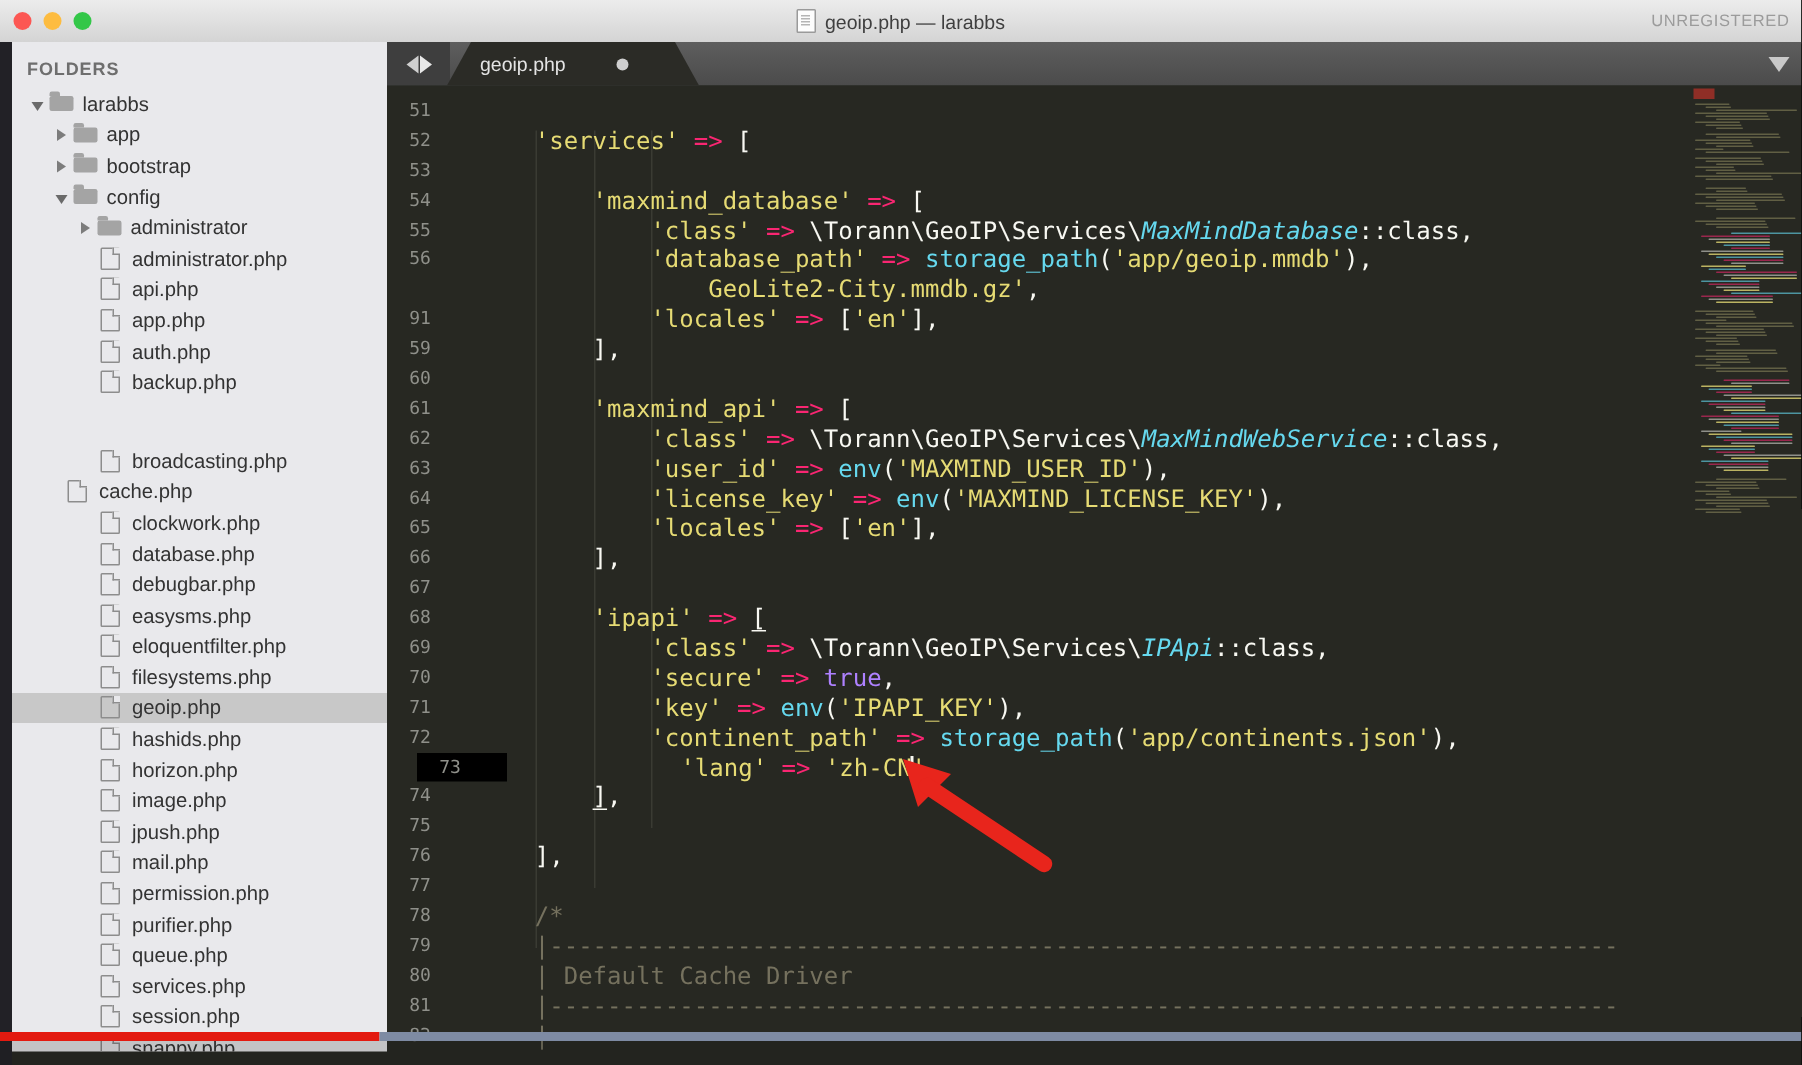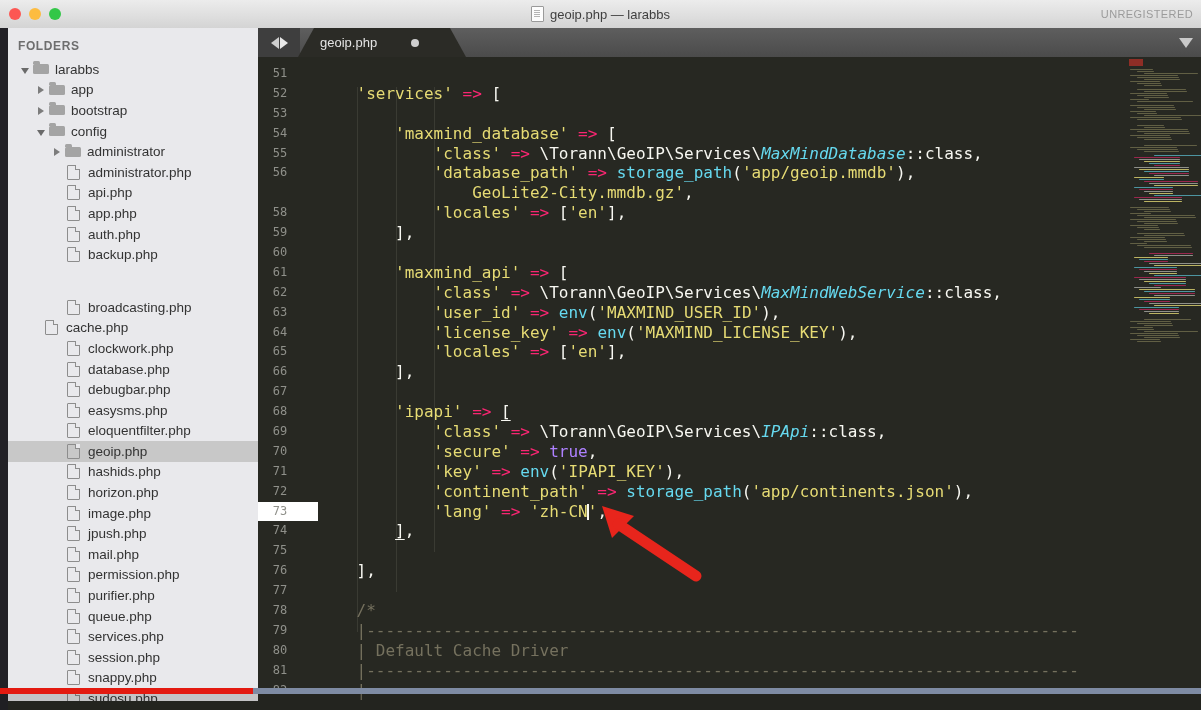--- a/index.html
+++ b/index.html
@@ -67,21 +67,21 @@
   .tab-overflow{position:absolute;right:8px;top:10px;width:0;height:0;
     border-top:10px solid #c9c9c9;border-left:7px solid transparent;border-right:7px solid transparent;}
 
   
   .code-area{position:relative;width:943px;height:653px;background:var(--editor-bg);
     overflow:hidden;font-family:"DejaVu Sans Mono",monospace;font-size:16px;}
   .rows{position:absolute;left:0;top:7px;width:100%;}
   .code-row{display:flex;height:19.9px;line-height:19.9px;white-space:pre;}
   .ln{flex:0 0 44px;text-align:center;padding-right:16px;color:var(--line-number);
     font-size:12px;}
-  .code-row.cur .ln{background:#ffffff;}
+  .code-row.cur .ln{background:#000000;margin-left:20px;}
   .ct{flex:1;}
   .tk-p{color:var(--plain);}
   .tk-s{color:var(--string);}
   .tk-o{color:var(--operator);}
   .tk-f{color:var(--function);}
   .tk-i{color:var(--class-italic);font-style:italic;}
   .tk-k{color:var(--constant);}
   .tk-c{color:var(--comment);}
   .tk-u{color:var(--plain);text-decoration:underline;text-underline-offset:3px;}
   .caret{display:inline-block;width:2px;height:16px;background:#f8f8f2;
@@ -202,20 +202,25 @@
         <div class="tree-item" style="padding-left: 42px;">
           <span class="tw"></span>
           <span class="ico-file"></span>
           <span>easysms.php</span>
         </div>
         <div class="tree-item" style="padding-left: 42px;">
           <span class="tw"></span>
           <span class="ico-file"></span>
           <span>eloquentfilter.php</span>
         </div>
+        <div class="tree-item" style="padding-left: 42px;">
+          <span class="tw"></span>
+          <span class="ico-file"></span>
+          <span>filesystems.php</span>
+        </div>
         <div class="tree-item selected" style="padding-left: 42px;">
           <span class="tw"></span>
           <span class="ico-file"></span>
           <span>geoip.php</span>
         </div>
         <div class="tree-item" style="padding-left: 42px;">
           <span class="tw"></span>
           <span class="ico-file"></span>
           <span>hashids.php</span>
         </div>
@@ -300,21 +305,21 @@
       <div class="indent-guide" style="left:138px;height:505px;"></div>
       <div class="indent-guide" style="left:176px;height:465px;"></div>
       <div class="rows" id="rows">
           <div class="code-row"><span class="ln">51</span><span class="ct"></span></div>
           <div class="code-row"><span class="ln">52</span><span class="ct"><span class="tk-p">    </span><span class="tk-s">'services'</span><span class="tk-p"> </span><span class="tk-o">=&gt;</span><span class="tk-p"> [</span></span></div>
           <div class="code-row"><span class="ln">53</span><span class="ct"></span></div>
           <div class="code-row"><span class="ln">54</span><span class="ct"><span class="tk-p">        </span><span class="tk-s">'maxmind_database'</span><span class="tk-p"> </span><span class="tk-o">=&gt;</span><span class="tk-p"> [</span></span></div>
           <div class="code-row"><span class="ln">55</span><span class="ct"><span class="tk-p">            </span><span class="tk-s">'class'</span><span class="tk-p"> </span><span class="tk-o">=&gt;</span><span class="tk-p"> \Torann\GeoIP\Services\</span><span class="tk-i">MaxMindDatabase</span><span class="tk-p">::class,</span></span></div>
           <div class="code-row"><span class="ln">56</span><span class="ct"><span class="tk-p">            </span><span class="tk-s">'database_path'</span><span class="tk-p"> </span><span class="tk-o">=&gt;</span><span class="tk-p"> </span><span class="tk-f">storage_path</span><span class="tk-p">(</span><span class="tk-s">'app/geoip.mmdb'</span><span class="tk-p">),</span></span></div>
           <div class="code-row"><span class="ln"></span><span class="ct"><span class="tk-p">                </span><span class="tk-s">GeoLite2-City.mmdb.gz'</span><span class="tk-p">,</span></span></div>
-          <div class="code-row"><span class="ln">58</span><span class="ct"><span class="tk-p">            </span><span class="tk-s">'locales'</span><span class="tk-p"> </span><span class="tk-o">=&gt;</span><span class="tk-p"> [</span><span class="tk-s">'en'</span><span class="tk-p">],</span></span></div>
+          <div class="code-row"><span class="ln">91</span><span class="ct"><span class="tk-p">            </span><span class="tk-s">'locales'</span><span class="tk-p"> </span><span class="tk-o">=&gt;</span><span class="tk-p"> [</span><span class="tk-s">'en'</span><span class="tk-p">],</span></span></div>
           <div class="code-row"><span class="ln">59</span><span class="ct"><span class="tk-p">        ],</span></span></div>
           <div class="code-row"><span class="ln">60</span><span class="ct"></span></div>
           <div class="code-row"><span class="ln">61</span><span class="ct"><span class="tk-p">        </span><span class="tk-s">'maxmind_api'</span><span class="tk-p"> </span><span class="tk-o">=&gt;</span><span class="tk-p"> [</span></span></div>
           <div class="code-row"><span class="ln">62</span><span class="ct"><span class="tk-p">            </span><span class="tk-s">'class'</span><span class="tk-p"> </span><span class="tk-o">=&gt;</span><span class="tk-p"> \Torann\GeoIP\Services\</span><span class="tk-i">MaxMindWebService</span><span class="tk-p">::class,</span></span></div>
           <div class="code-row"><span class="ln">63</span><span class="ct"><span class="tk-p">            </span><span class="tk-s">'user_id'</span><span class="tk-p"> </span><span class="tk-o">=&gt;</span><span class="tk-p"> </span><span class="tk-f">env</span><span class="tk-p">(</span><span class="tk-s">'MAXMIND_USER_ID'</span><span class="tk-p">),</span></span></div>
           <div class="code-row"><span class="ln">64</span><span class="ct"><span class="tk-p">            </span><span class="tk-s">'license_key'</span><span class="tk-p"> </span><span class="tk-o">=&gt;</span><span class="tk-p"> </span><span class="tk-f">env</span><span class="tk-p">(</span><span class="tk-s">'MAXMIND_LICENSE_KEY'</span><span class="tk-p">),</span></span></div>
           <div class="code-row"><span class="ln">65</span><span class="ct"><span class="tk-p">            </span><span class="tk-s">'locales'</span><span class="tk-p"> </span><span class="tk-o">=&gt;</span><span class="tk-p"> [</span><span class="tk-s">'en'</span><span class="tk-p">],</span></span></div>
           <div class="code-row"><span class="ln">66</span><span class="ct"><span class="tk-p">        ],</span></span></div>
           <div class="code-row"><span class="ln">67</span><span class="ct"></span></div>
           <div class="code-row"><span class="ln">68</span><span class="ct"><span class="tk-p">        </span><span class="tk-s">'ipapi'</span><span class="tk-p"> </span><span class="tk-o">=&gt;</span><span class="tk-p"> </span><span class="tk-u">[</span></span></div>

